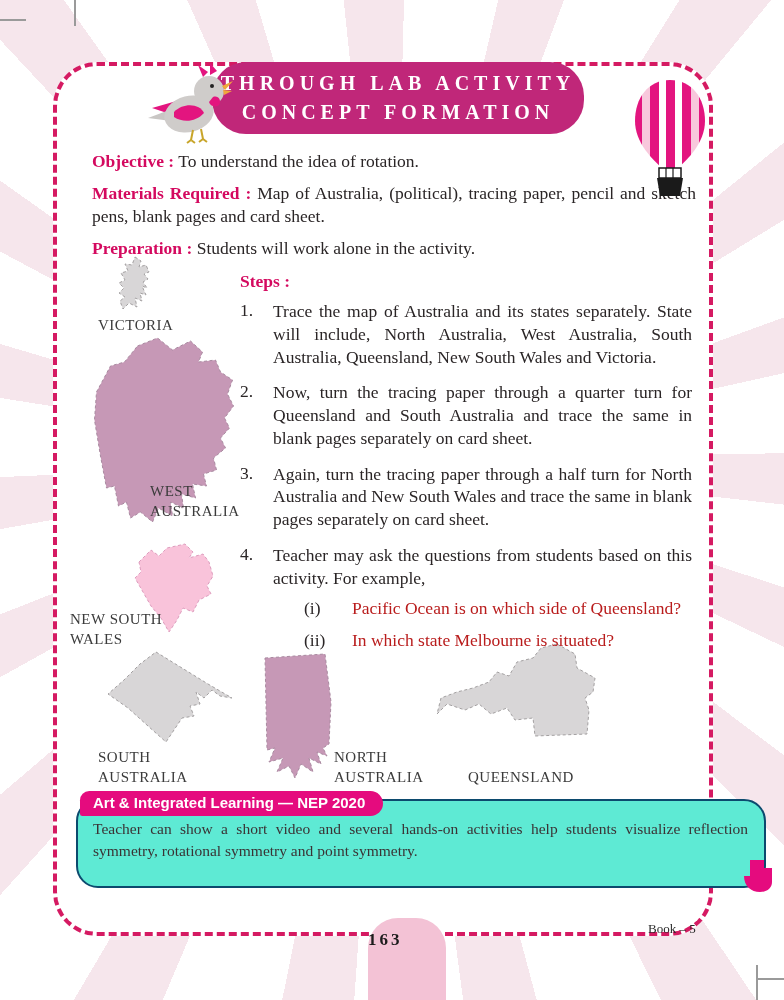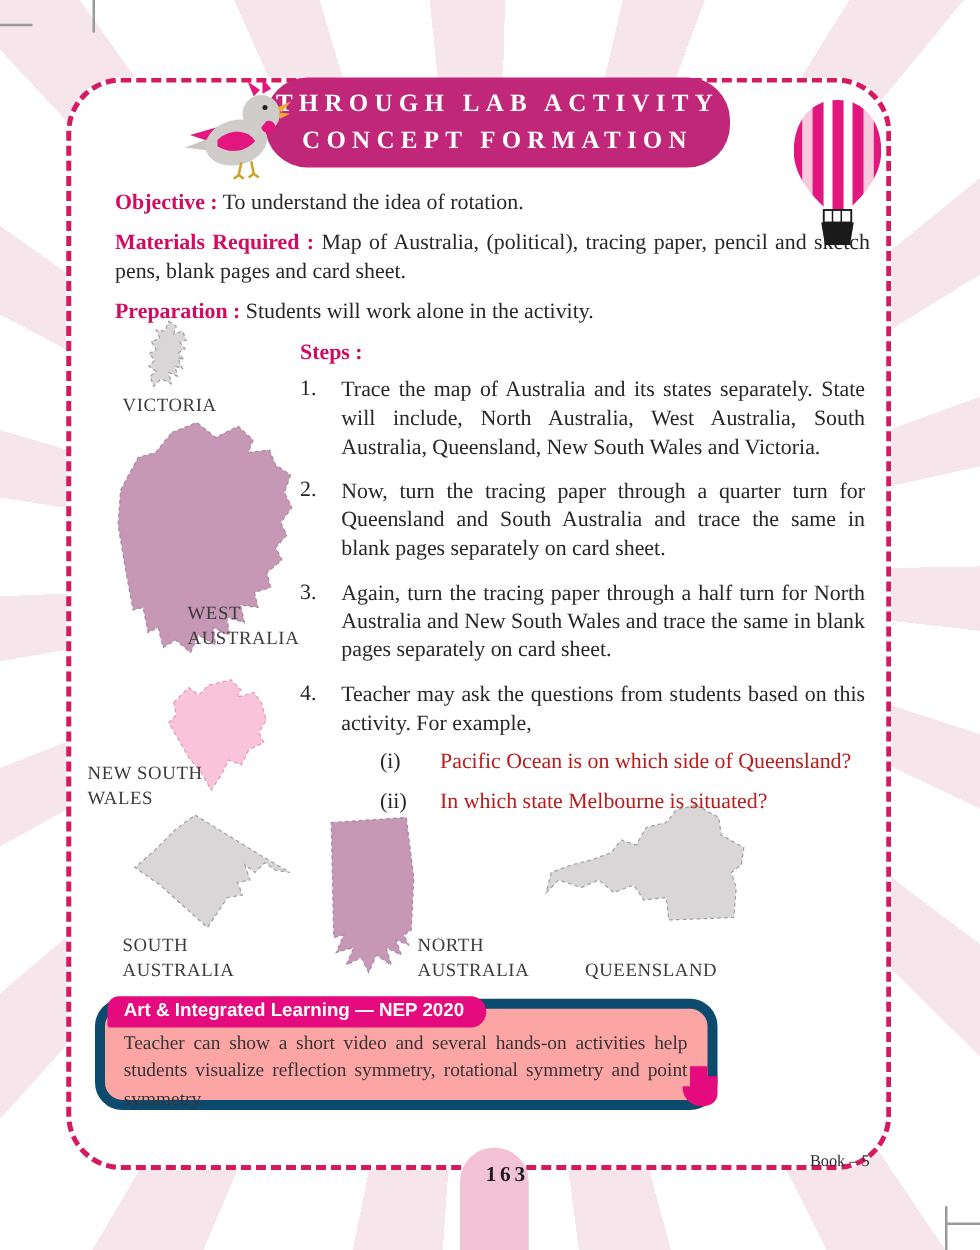--- a/index.html
+++ b/index.html
@@ -40,36 +40,36 @@
   .sub .num { width:48px; flex:0 0 48px; font-size:17.5px; color:#2a2526; }
   .sub .txt { flex:1; font-size:17.5px; color:#b91c1c; }
   
   .map { position:absolute; z-index:2; }
   .map-label {
     position:absolute; z-index:2; color:#3b3b3b; font-size:15px; line-height:1.32;
     letter-spacing:0.5px; text-align:left; white-space:pre-line;
   }
   
   .nep {
-    position:absolute; left:76px; top:799px; width:498px; height:89px;
-    border:8px solid #0c4a6e; border-radius:22px; background:#fca5a5; z-index:4;
+    position:absolute; left:76px; top:799px; width:690px; height:89px;
+    border:2px solid #0c4a6e; border-radius:22px; background:#5eead4; z-index:4;
   }
   .nep-tab {
     position:absolute; top:-10px; left:2px; background:#e50b7e; color:#ffffff;
     font-family:"Liberation Sans","DejaVu Sans",sans-serif; font-weight:bold; font-size:15px;
     padding:3px 18px 5px 13px; border-radius:11px 15px 15px 3px; white-space:nowrap;
   }
   .nep-body {
     padding:17px 16px 0 15px; font-size:15.5px; line-height:1.45; color:#3a3335; text-align:justify;
   }
   .nep-blob { position:absolute; right:-12px; bottom:-12px; }
   
   .page-tab {
-    position:absolute; left:368px; top:918px; width:55px; height:82px;
-    background:#f3c2d5; border-radius:30px 30px 0 0; z-index:5; text-align:right;
+    position:absolute; left:368px; top:918px; width:78px; height:82px;
+    background:#f3c2d5; border-radius:30px 30px 0 0; z-index:5; text-align:left;
   }
   .page-tab span { display:inline-block; margin-top:12px; font-weight:bold; font-size:17px; letter-spacing:3px; color:#1c1c1c; }
   .book-label { position:absolute; left:648px; top:921px; font-size:13px; color:#2b2b2b; z-index:6; white-space:nowrap; }
 </style>
 </head>
 <body>
 
 <div class="crop" style="left:74px; top:0; width:2px; height:26px;"></div>
 <div class="crop" style="left:0; top:19px; width:26px; height:2px;"></div>
 <div class="crop" style="left:756px; top:978px; width:28px; height:2px;"></div>

